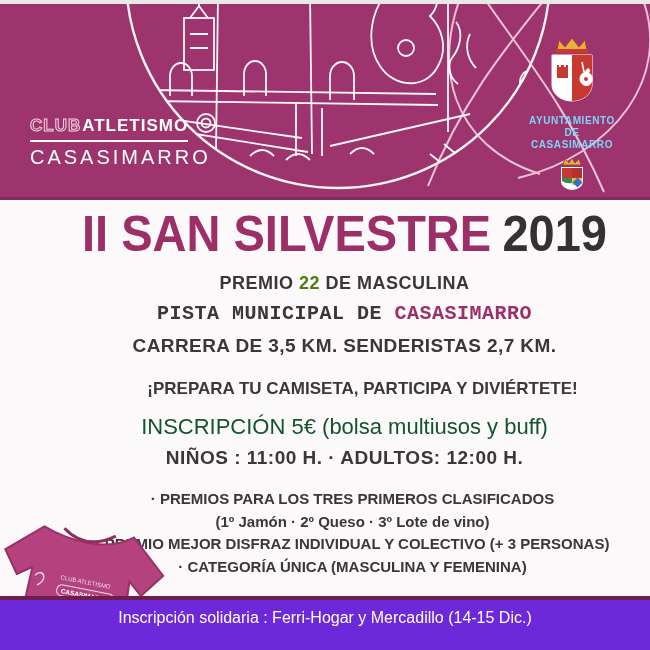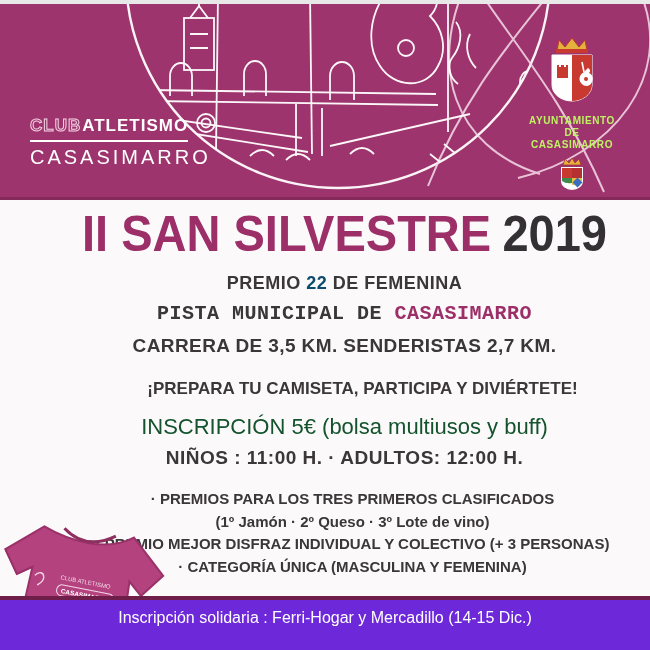--- a/index.html
+++ b/index.html
@@ -17,30 +17,30 @@
   }
   .header svg.art{position:absolute;left:0;top:0;}
   .club-logo{position:absolute;left:30px;top:112px;color:#fff;}
   .club-logo .row1{font-size:17px;font-weight:bold;letter-spacing:1px;line-height:20px;white-space:nowrap;}
   .club-logo .outline{
     color:transparent;-webkit-text-stroke:1px #f3cfe2;
     text-shadow:none;margin-right:1px;
   }
   .club-logo .rule{height:2px;background:#fff;margin:4px 0 4px 0;width:158px;}
   .club-logo .row2{font-size:20px;font-weight:400;letter-spacing:3px;white-space:nowrap;}
-  .ayto{position:absolute;right:18px;top:32px;width:120px;text-align:center;color:#bef264;}
+  .ayto{position:absolute;right:18px;top:32px;width:120px;text-align:center;color:#7dd3fc;}
   .ayto .name{font-size:10px;font-weight:bold;letter-spacing:.6px;line-height:12px;margin-top:5px;}
   
   .body-area{position:absolute;left:0;top:193px;width:590px;height:396px;padding-left:33px;}
   .line{position:absolute;width:100%;text-align:center;color:#3b3638;white-space:nowrap;}
   .title{top:8px;font-size:50px;font-weight:bold;letter-spacing:0px;transform:scaleX(.94);transform-origin:50% 50%;}
   .title .race{color:#9c2f68;}
   .title .year{color:#343033;margin-left:12px;}
   .date-line{top:76px;font-size:18px;font-weight:bold;letter-spacing:.5px;}
-  .date-line .hl{color:#0c4a6e;}
+  .date-line .hl{color:#4d7c0f;}
   .venue-line{top:105px;font-size:20px;font-weight:bold;letter-spacing:.5px;font-family:Liberation Mono, monospace;}
   .venue-line .hl{color:#9c2f68;}
   .dist-line{top:138px;font-size:19px;font-weight:bold;letter-spacing:.4px;}
   .slogan-line{top:182px;font-size:17px;font-weight:bold;padding-left:18px;}
   .inscr-line{top:217px;font-size:22px;font-weight:normal;color:#14532d;}
   .sched-line{top:250px;font-size:19px;font-weight:bold;letter-spacing:.5px;}
   .prizes{position:absolute;top:291px;width:100%;text-align:center;color:#3b3638;
           font-size:15px;font-weight:bold;line-height:22.5px;padding-left:8px;}
   .prizes .p-line{white-space:nowrap;}
   
@@ -163,21 +163,21 @@
 
   <div class="body-area">
 
     <div class="line title">
       <span class="race">II SAN SILVESTRE</span><span class="year">2019</span>
     </div>
 
     <div class="line date-line">
       <span>PREMIO</span>
       <span class="hl">22</span>
-      <span>DE FEMENINA</span>
+      <span>DE MASCULINA</span>
     </div>
 
     <div class="line venue-line">
       <span>PISTA MUNICIPAL DE</span>
       <span class="hl">CASASIMARRO</span>
     </div>
 
     <div class="line dist-line">CARRERA DE 3,5 KM. SENDERISTAS 2,7 KM.</div>
 
     <div class="line slogan-line">¡PREPARA TU CAMISETA, PARTICIPA Y DIVIÉRTETE!</div>

